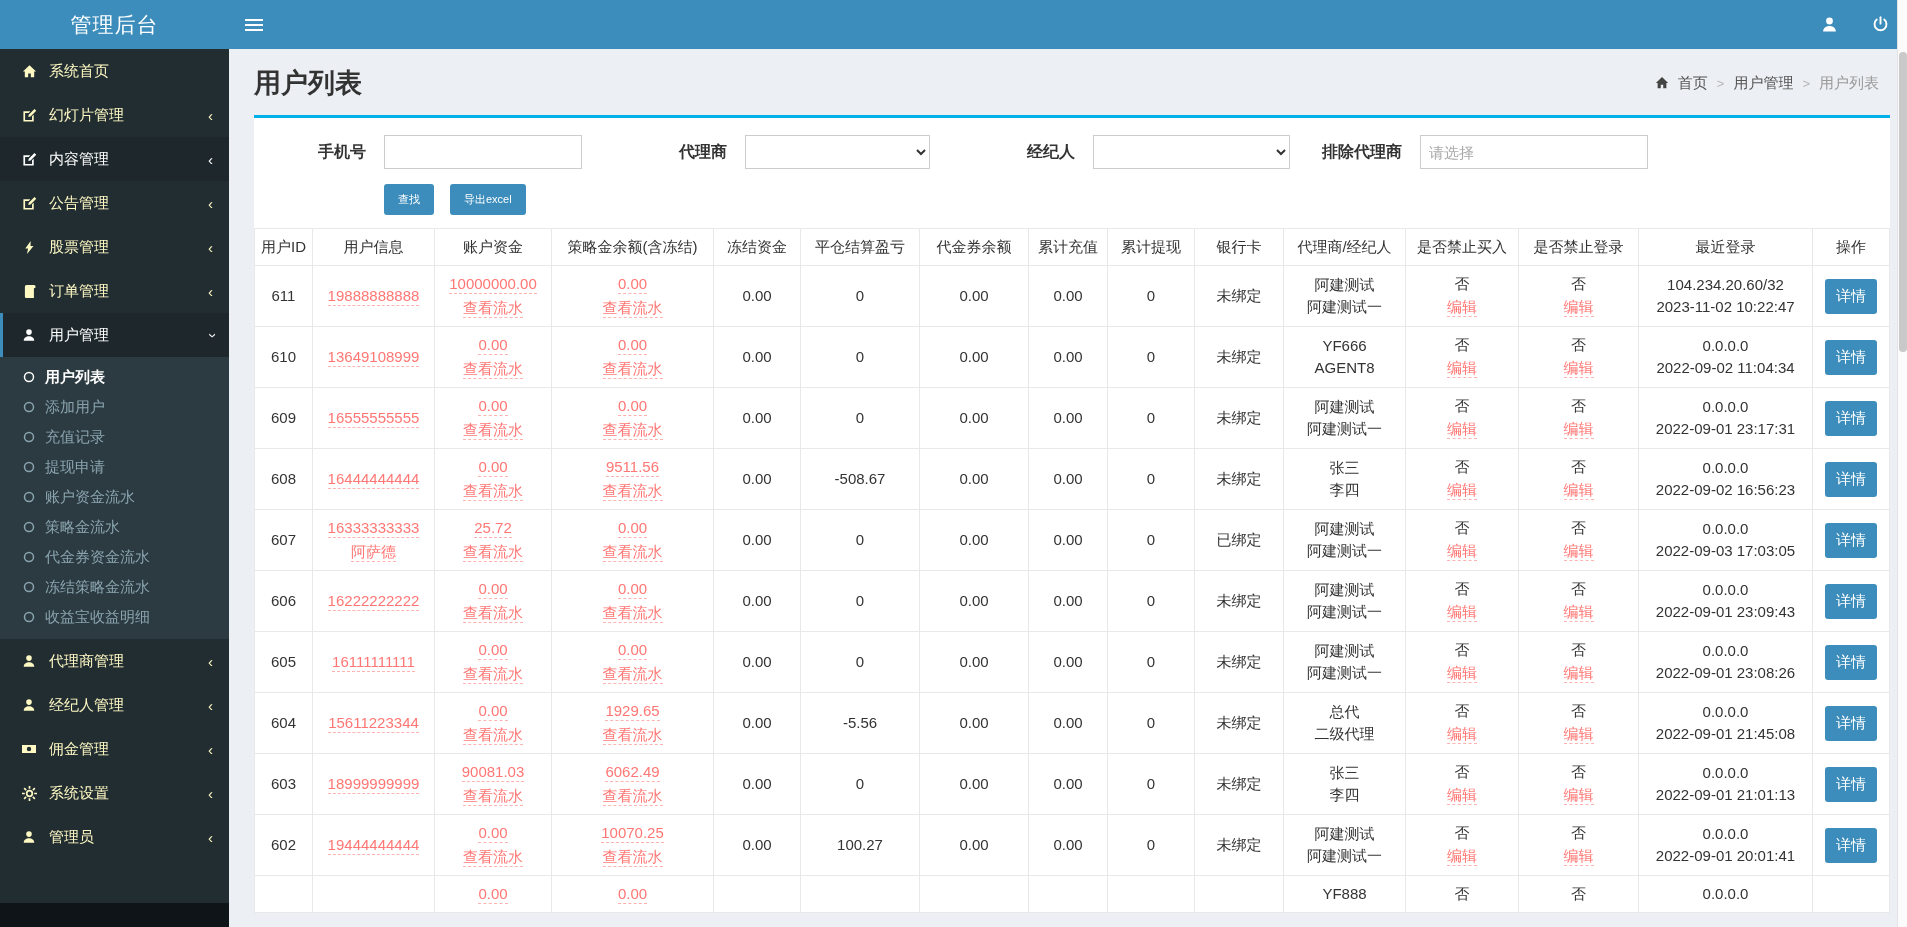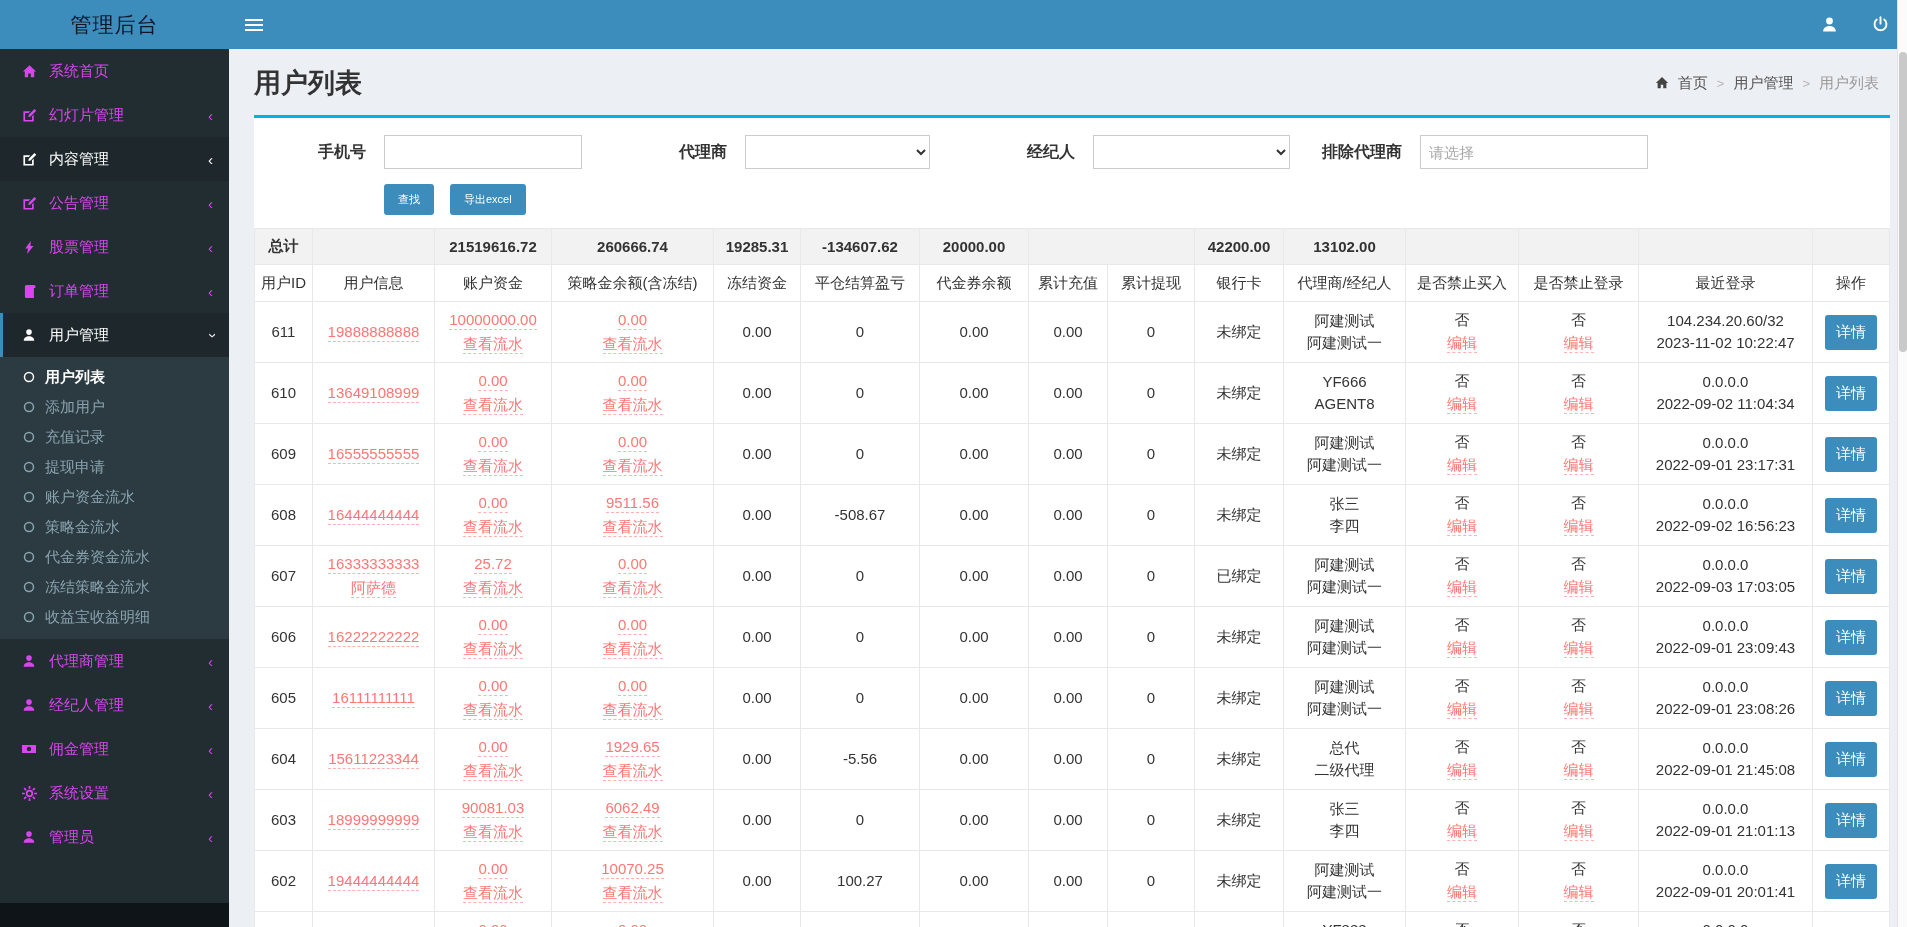--- a/index.html
+++ b/index.html
@@ -1,23 +1,23 @@
 <!DOCTYPE html>
 <html><head>
 <meta charset="utf-8">
 <style>
   * { box-sizing: border-box; margin: 0; padding: 0; }
   html,body { width:1907px; height:927px; overflow:hidden;
     font-family:"Liberation Sans","DejaVu Sans",sans-serif; background:#ecf0f5; color:#333; }
 
   
   .sidebar { position:fixed; left:0; top:0; width:229px; height:927px; background:#222d32; z-index:5; }
-  .logo { height:49px; background:#3c8dbc; color:#0f172a; display:flex; align-items:center;
+  .logo { height:49px; background:#3c8dbc; color:#ffffff; display:flex; align-items:center;
     justify-content:center; font-size:21px; letter-spacing:1px; }
-  .nav-item { height:44px; display:flex; align-items:center; padding-right:16px; color:#d946ef;
+  .nav-item { height:44px; display:flex; align-items:center; padding-right:16px; color:#fef9c3;
     font-size:15px; cursor:pointer; border-left:3px solid transparent; }
   .nav-item .ic { width:22px; margin:0 9px 0 15px; display:flex; justify-content:center; align-items:center; }
   .nav-item.highlight { background:#1e282c; color:#fff;justify-content:center; }
   .nav-item.active { background:#1e282c; color:#fff; border-left-color:#3c8dbc; }
   .arrow { margin-left:auto; font-size:15px; line-height:1; }
   .arrow.down { transform:rotate(-90deg); }
   .submenu { background:#2c3b41; padding:5px 0 7px 0; }
   .sub-item { height:30px; display:flex; align-items:center; color:#8aa4af; font-size:15px;
     padding-left:23px; cursor:pointer; }
   .sub-item .circ { margin-right:10px; display:flex; align-items:center; }
@@ -337,36 +337,20 @@
           <col style="width:79px">
         <col style="width:87px">
           <col style="width:89px">
           <col style="width:122px">
           <col style="width:113px">
         <col style="width:120px">
           <col style="width:174px">
           <col>
       </colgroup>
       <thead id="user-thead">
-          <tr class="totals">
-            <td>总计</td>
-            <td></td>
-            <td>21519616.72</td>
-            <td>260666.74</td>
-            <td>19285.31</td>
-            <td>-134607.62</td>
-            <td>20000.00</td>
-            <td colspan="2"></td>
-            <td>42200.00</td>
-            <td>13102.00</td>
-            <td></td>
-            <td></td>
-            <td></td>
-            <td></td>
-          </tr>
           <tr class="cols">
             <th>用户ID</th>
             <th>用户信息</th>
             <th>账户资金</th>
             <th>策略金余额(含冻结)</th>
             <th>冻结资金</th>
             <th>平仓结算盈亏</th>
             <th>代金券余额</th>
             <th>累计充值</th>
             <th>累计提现</th>

